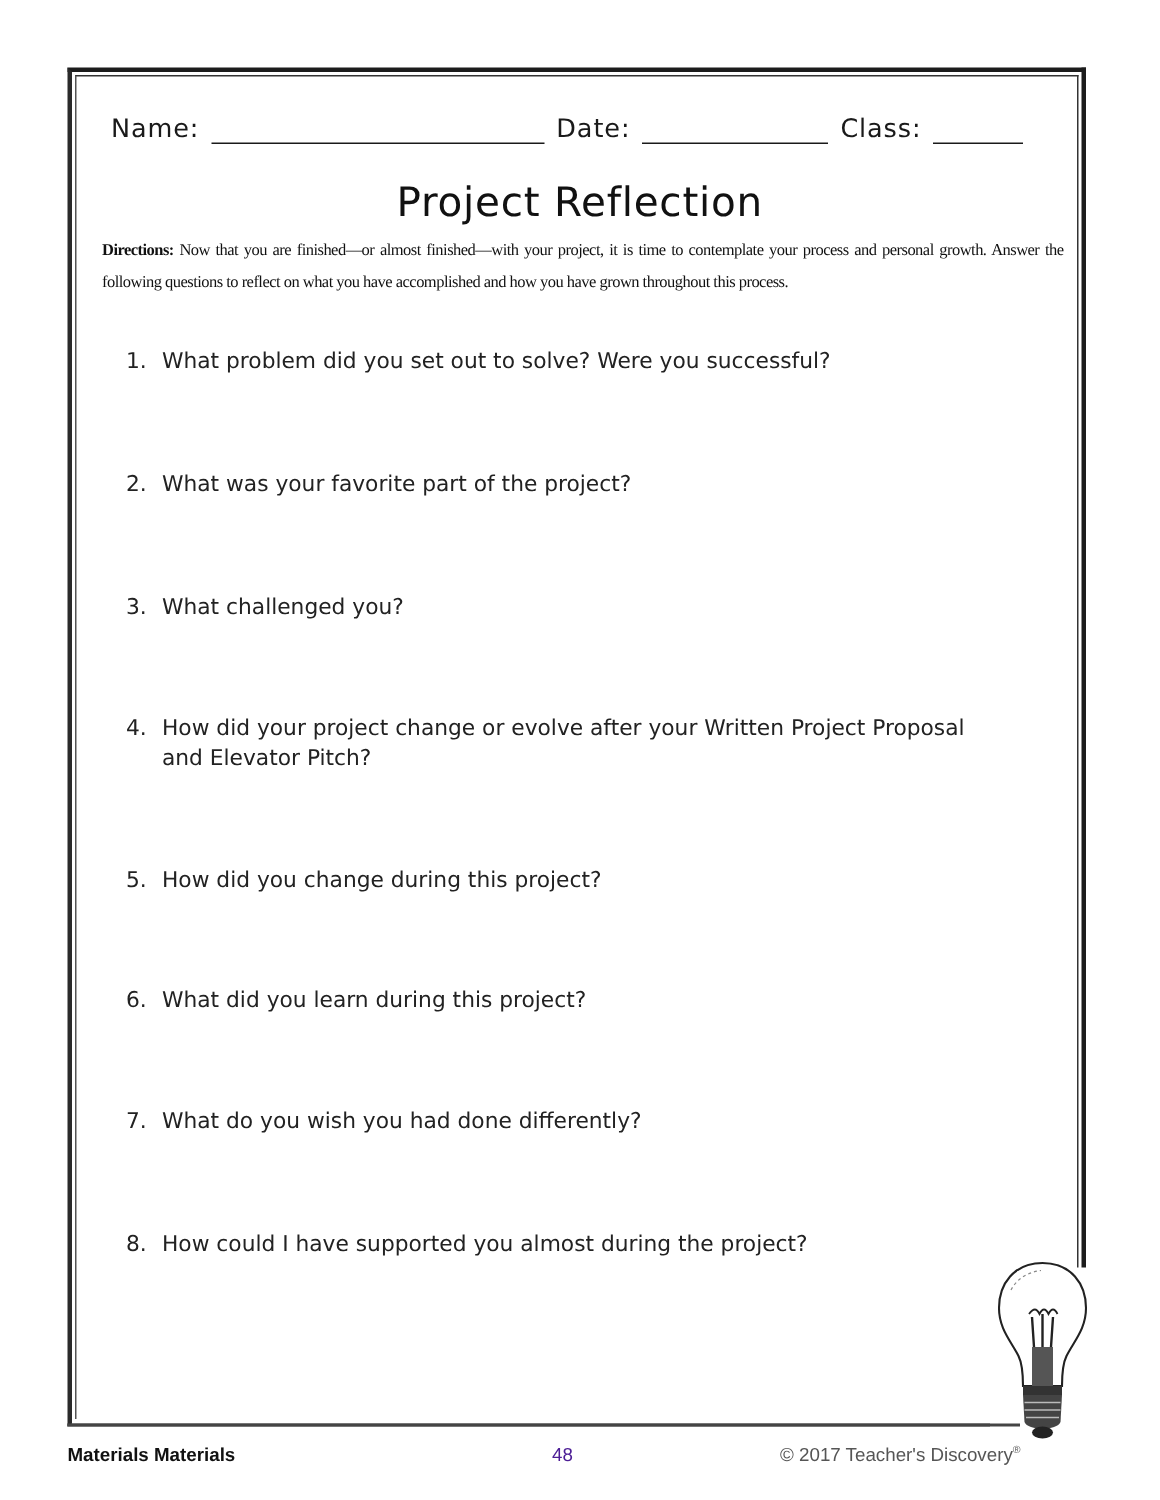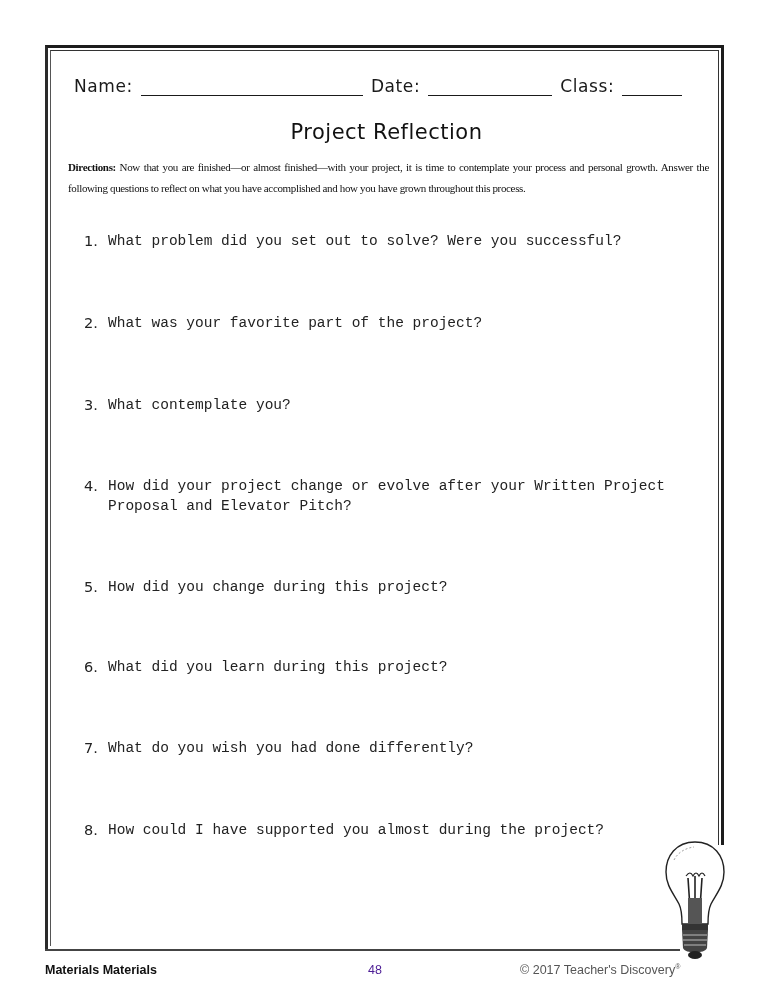--- a/index.html
+++ b/index.html
@@ -32,34 +32,34 @@
     position: absolute; left: 45px; top: 949px; width: 635px; height: 2px; background: #444;
   }
   .header-row {
     position: absolute; left: 74px; top: 70px; width: 612px; height: 26px;
     display: flex; align-items: flex-end; font-size: 17px; letter-spacing: 0.6px;
   }
   .header-row .lbl { white-space: nowrap; margin-top: 24px; }
   .blank { border-bottom: 1.6px solid #1a1a1a; height: 18px; margin: 0 8px 0 8px; }
   .title {
     position: absolute; left: 0; top: 120px; width: 773px; text-align: center;
-    font-size: 21px; letter-spacing: 0.5px; color: #111;
+    font-size: 27px; letter-spacing: 0.5px; color: #111;
   }
   .directions {
     position: absolute; left: 68px; top: 157px; width: 641px;
     font-family: Liberation Serif, serif; font-size: 11px; line-height: 21px; text-align: justify;
     letter-spacing: -0.35px; color: #111;
   }
   .directions b { font-weight: bold; }
   .question {
     position: absolute; left: 84px; width: 600px;
     font-size: 14.5px; line-height: 20px; color: #222; display: flex;
   }
   .question .num { width: 24px; flex: none; }
-  .question .txt { flex: 1; font-family: Liberation Mono, monospace; }
+  .question .txt { flex: 1; }
   .footer {
     position: absolute; top: 963px; font-family: "Liberation Sans", sans-serif; font-size: 12.5px; color: #111;
   }
   .footer-left { left: 45px; font-weight: bold; }
   .footer-center { left: 368px; color: #4c1d95; }
   .footer-right { left: 520px; color: #555; }
   .footer-right sup { font-size: 7px; }
   .bulb { position: absolute; left: 660px; top: 838px; width: 70px; height: 125px; }
 </style>
 </head>
@@ -86,21 +86,21 @@
 <div class="question" style="top:231px;">
   <span class="num">1.</span>
   <span class="txt">What problem did you set out to solve? Were you successful?</span>
 </div>
 <div class="question" style="top:313px;">
   <span class="num">2.</span>
   <span class="txt">What was your favorite part of the project?</span>
 </div>
 <div class="question" style="top:395px;">
   <span class="num">3.</span>
-  <span class="txt">What contemplate you?</span>
+  <span class="txt">What challenged you?</span>
 </div>
 <div class="question" style="top:476px; width:590px;">
   <span class="num">4.</span>
   <span class="txt">How did your project change or evolve after your Written Project Proposal and Elevator Pitch?</span>
 </div>
 <div class="question" style="top:577px;">
   <span class="num">5.</span>
   <span class="txt">How did you change during this project?</span>
 </div>
 <div class="question" style="top:657px;">

